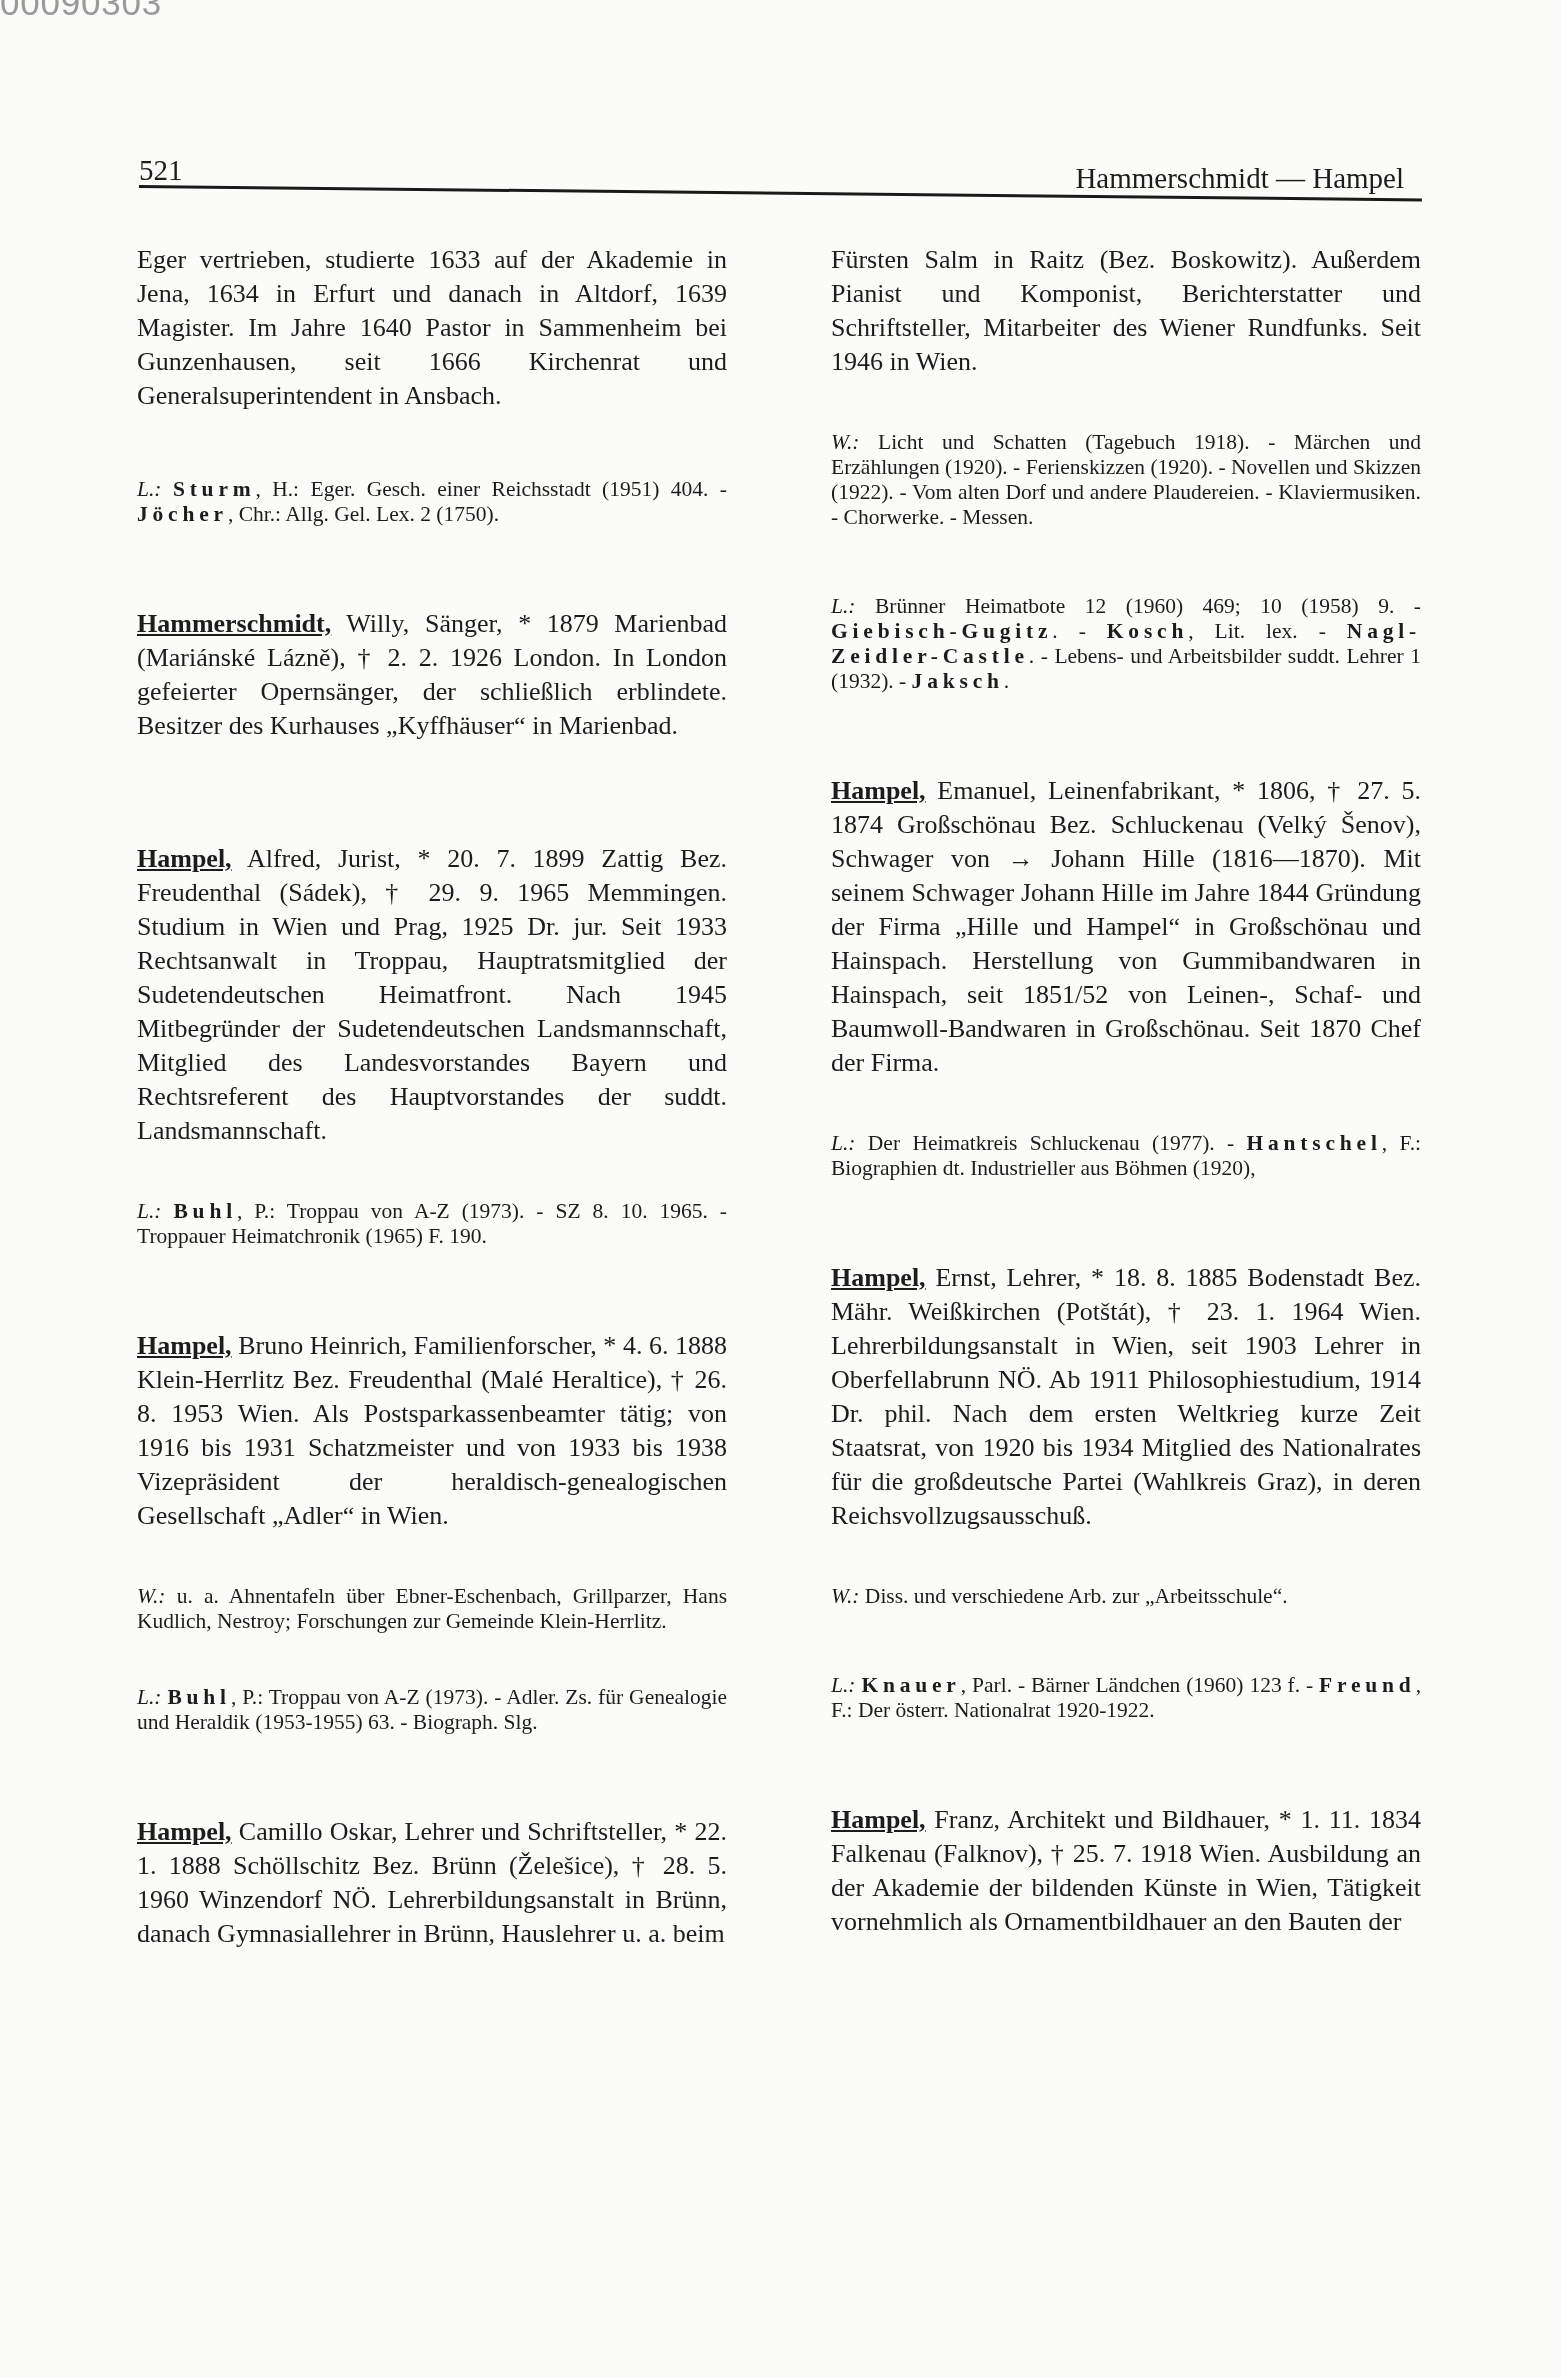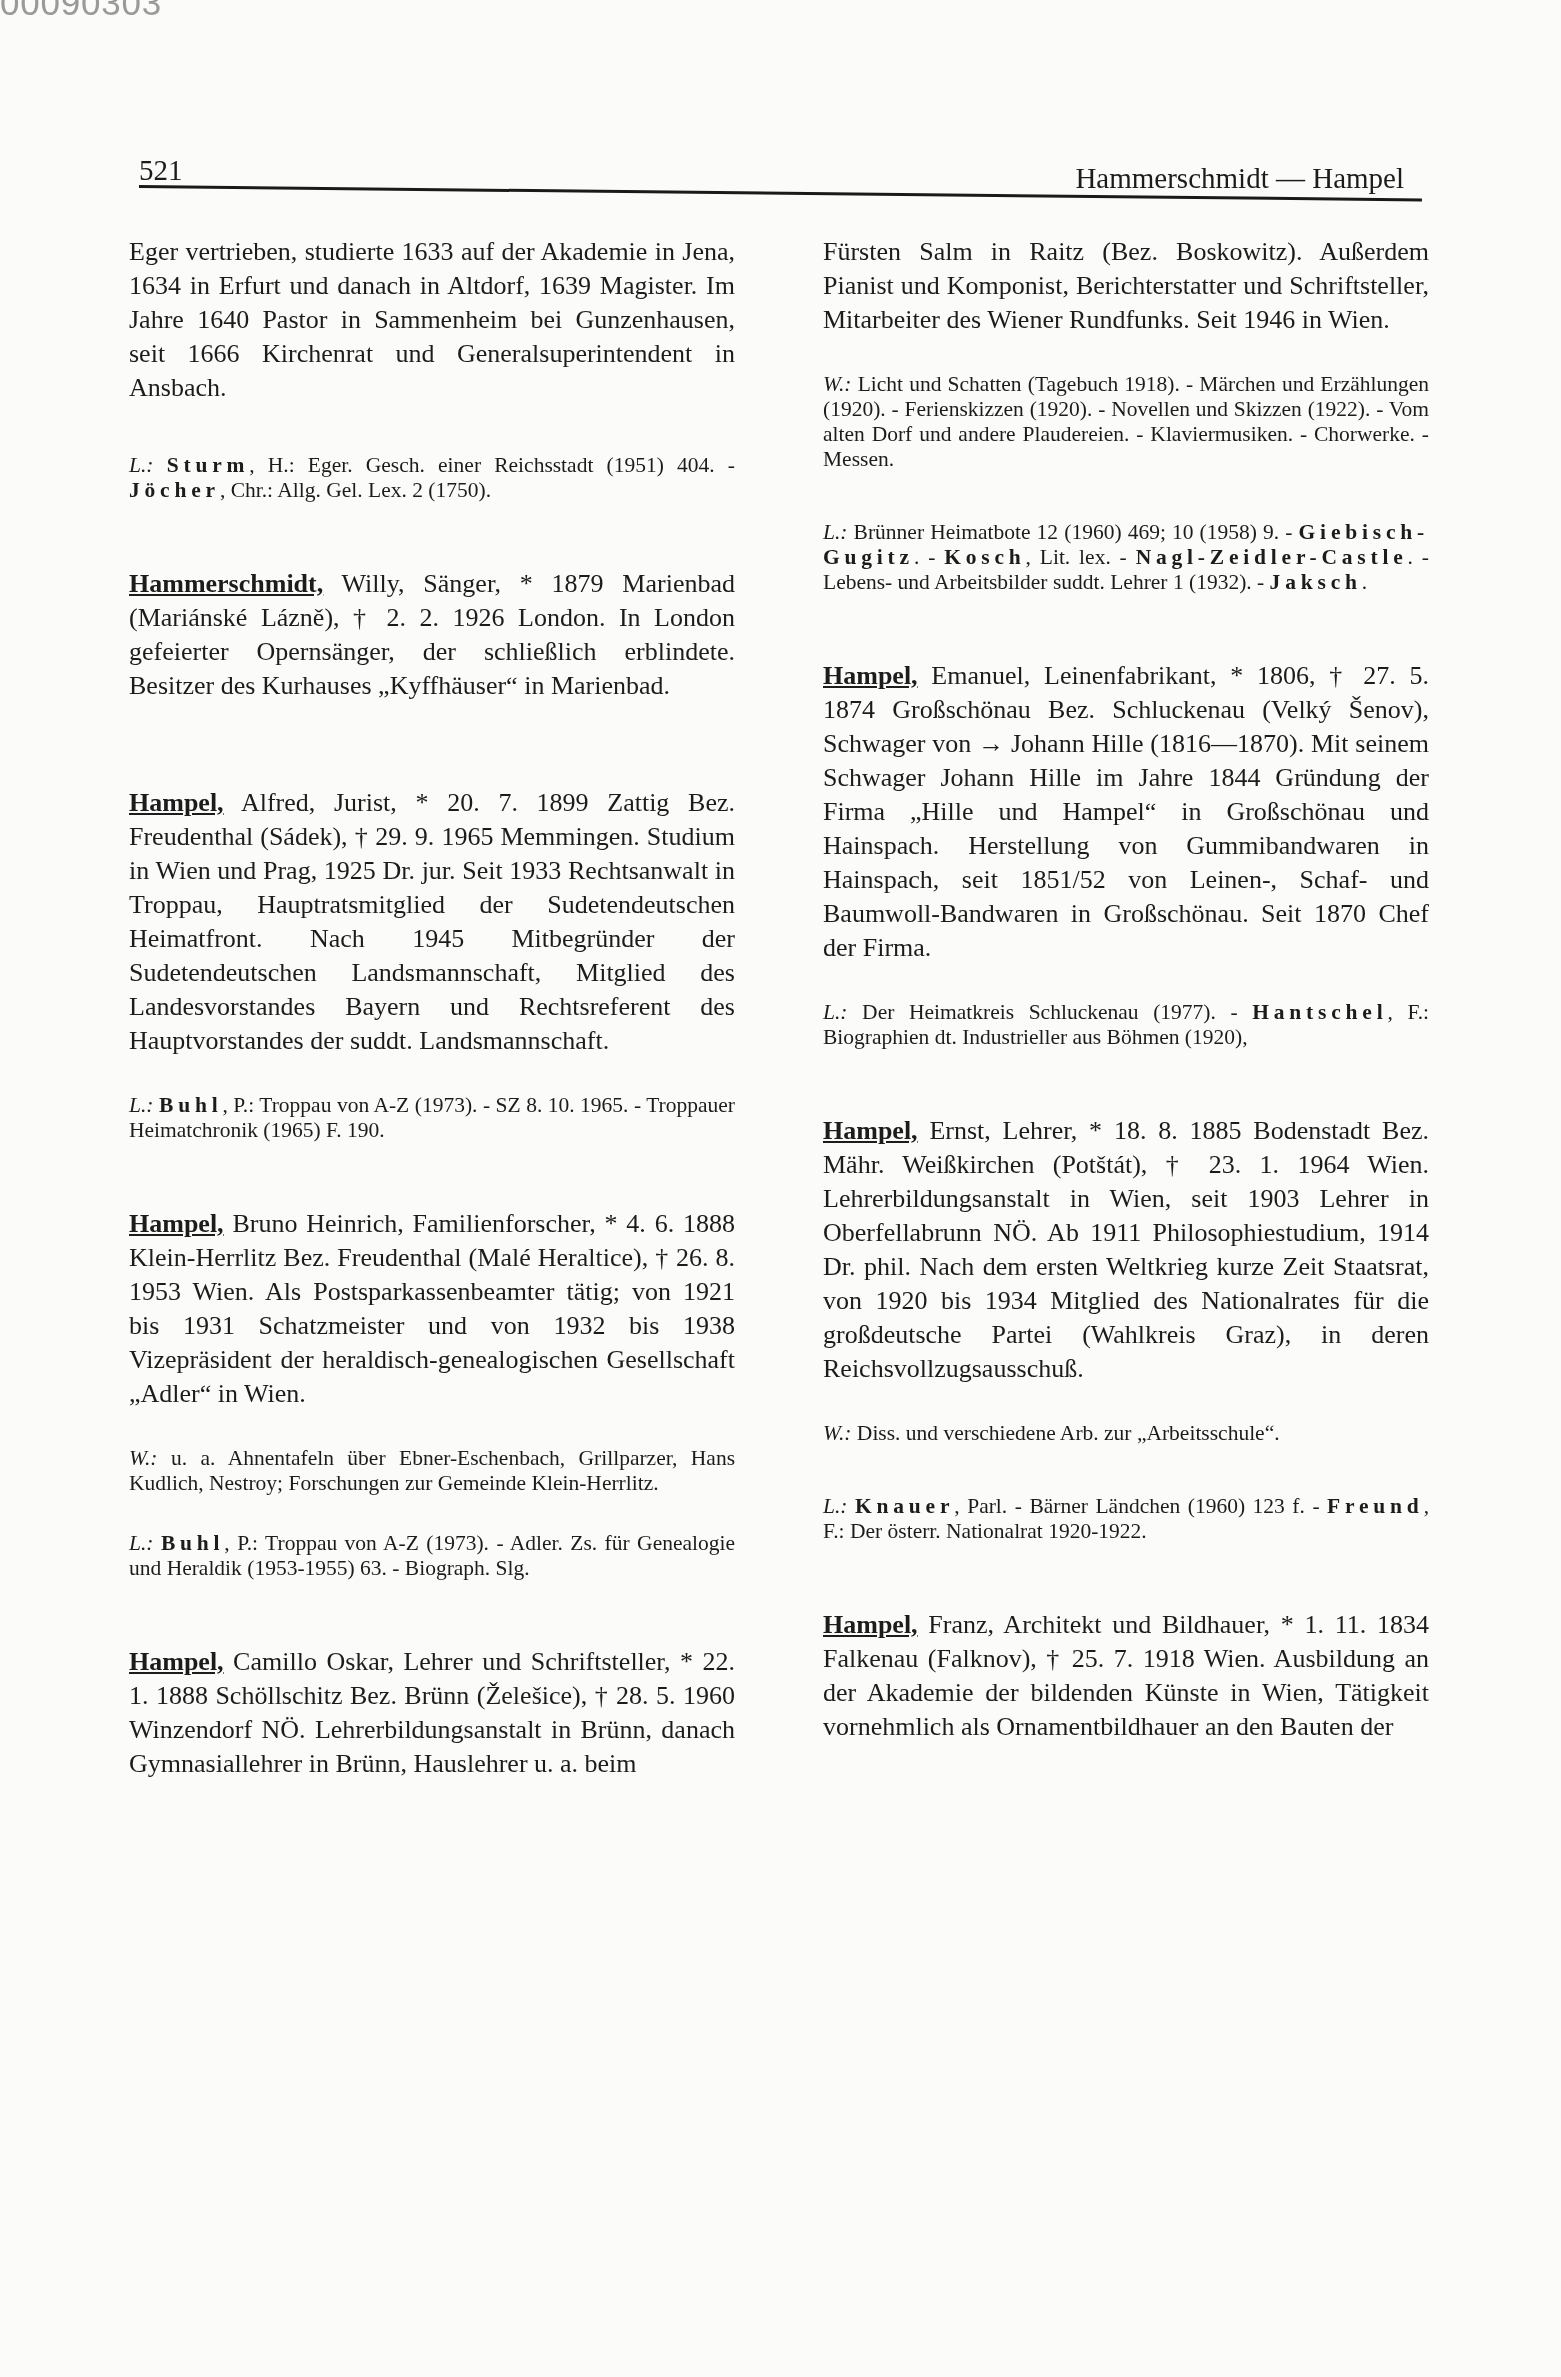--- a/index.html
+++ b/index.html
@@ -22,21 +22,21 @@
   .page-number { position: absolute; left: 0; top: 3.2px; font-size: 29px; }
   .head-title { position: absolute; right: 18px; top: 11px; font-size: 29px; }
   .head-rule {
     position: absolute; left: 139px; top: 185px; width: 1283px; height: 3.2px;
     background: #1a1a1a; transform: rotate(0.6deg); transform-origin: left center;
   }
   .col { position: absolute; top: 227px; width: 622px; }
   .col-left { left: 121px; }
   .col-right { left: 815px; }
   .p {
-    font-size: 26px; line-height: 34px; text-align: justify; margin: 8px;
+    font-size: 26px; line-height: 34px; text-align: justify; margin: 16px;
     hyphens: manual;
   }
   .p.small { font-size: 21.5px; line-height: 25px; }
   .lemma { font-weight: bold; text-decoration: underline; }
   .ital { font-style: italic; }
   .sp { letter-spacing: 4.8px; font-weight: bold; }
   .gap-s { height: 19px; }
   .gap-m { height: 32px; }
   .gap-l { height: 48px; }
 </style>
@@ -68,21 +68,21 @@
   <div class="gap-l"></div>
 
   <div>
     <p class="p"><span class="lemma">Hampel,</span><span> Alfred, Jurist, * 20. 7. 1899 Zattig Bez. Freudenthal (Sádek), † 29. 9. 1965 Memmingen. Studium in Wien und Prag, 1925 Dr. jur. Seit 1933 Rechtsanwalt in Troppau, Hauptratsmitglied der Sudetendeutschen Heimatfront. Nach 1945 Mitbegründer der Sudetendeutschen Landsmannschaft, Mitglied des Landesvorstandes Bayern und Rechtsreferent des Hauptvorstandes der suddt. Landsmannschaft.</span></p>
     <div class="gap-s"></div>
     <p class="p small"><span class="ital">L.:</span> <span class="sp">Buhl</span><span>, P.: Troppau von A-Z (1973). - SZ 8. 10. 1965. - Troppauer Heimatchronik (1965) F. 190.</span></p>
   </div>
   <div class="gap-l"></div>
 
   <div>
-    <p class="p"><span class="lemma">Hampel,</span><span> Bruno Heinrich, Familienforscher, * 4. 6. 1888 Klein-Herrlitz Bez. Freudenthal (Malé Heraltice), † 26. 8. 1953 Wien. Als Postsparkassenbeamter tätig; von 1921 bis 1931 Schatzmeister und von 1932 bis 1938 Vizepräsident der heraldisch-genealogischen Gesellschaft „Adler“ in Wien.</span></p>
+    <p class="p"><span class="lemma">Hampel,</span><span> Bruno Heinrich, Familienforscher, * 4. 6. 1888 Klein-Herrlitz Bez. Freudenthal (Malé Heraltice), † 26. 8. 1953 Wien. Als Postsparkassenbeamter tätig; von 1916 bis 1931 Schatzmeister und von 1933 bis 1938 Vizepräsident der heraldisch-genealogischen Gesellschaft „Adler“ in Wien.</span></p>
     <div class="gap-s"></div>
     <p class="p small"><span class="ital">W.:</span><span> u. a. Ahnentafeln über Ebner-Eschenbach, Grillparzer, Hans Kudlich, Nestroy; Forschungen zur Gemeinde Klein-Herrlitz.</span></p>
     <div class="gap-s"></div>
     <p class="p small"><span class="ital">L.:</span> <span class="sp">Buhl</span><span>, P.: Troppau von A-Z (1973). - Adler. Zs. für Genealogie und Heraldik (1953-1955) 63. - Biograph. Slg.</span></p>
   </div>
   <div class="gap-l"></div>
 
   <div>
     <p class="p"><span class="lemma">Hampel,</span><span> Camillo Oskar, Lehrer und Schriftsteller, * 22. 1. 1888 Schöllschitz Bez. Brünn (Želešice), † 28. 5. 1960 Winzendorf NÖ. Lehrerbildungsanstalt in Brünn, danach Gymnasiallehrer in Brünn, Hauslehrer u. a. beim</span></p>
   </div>

